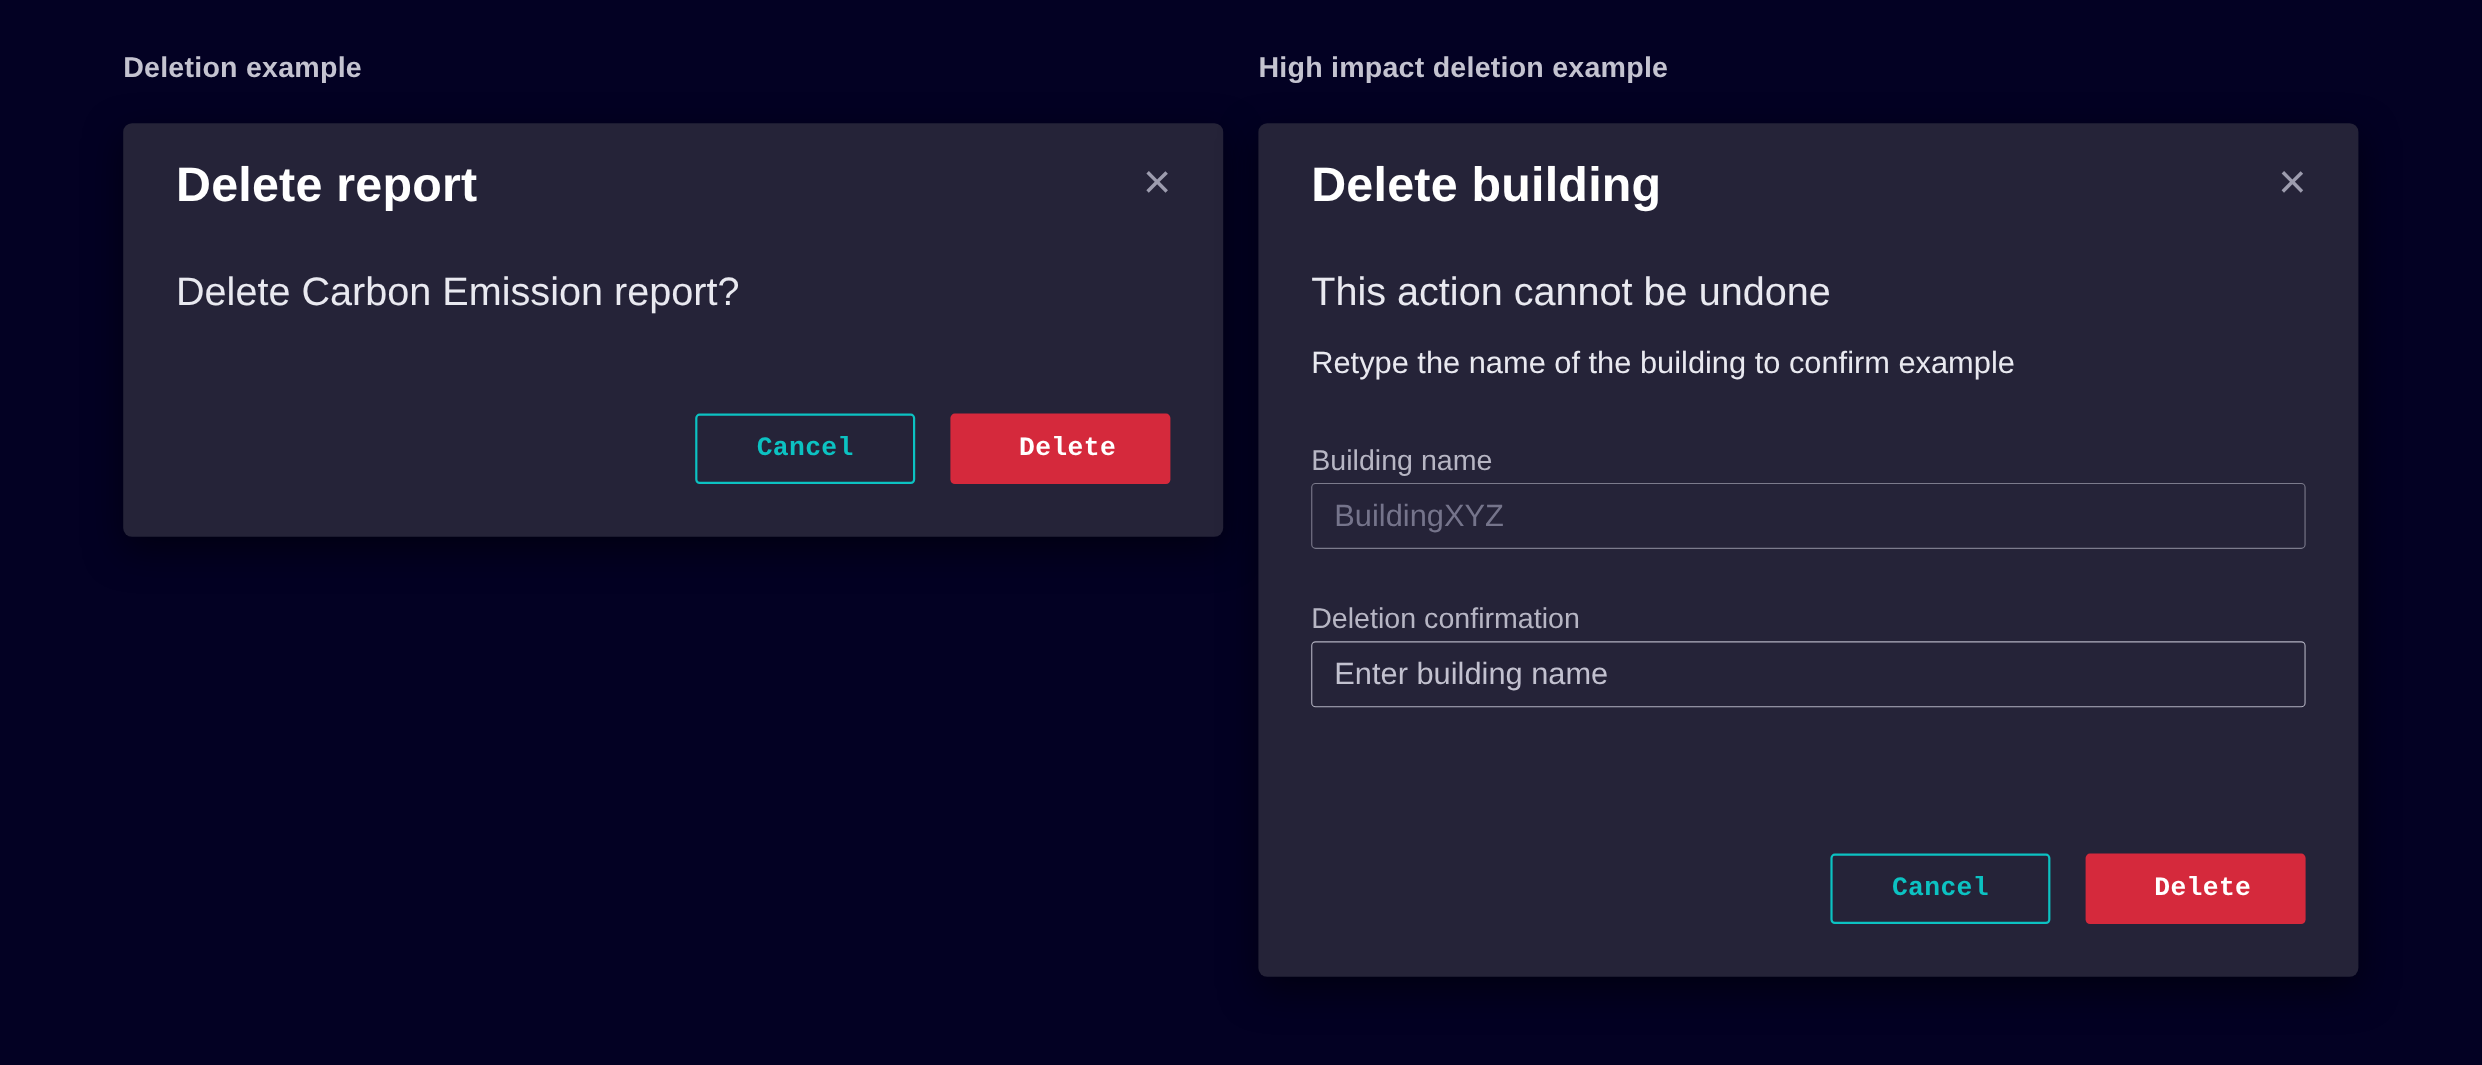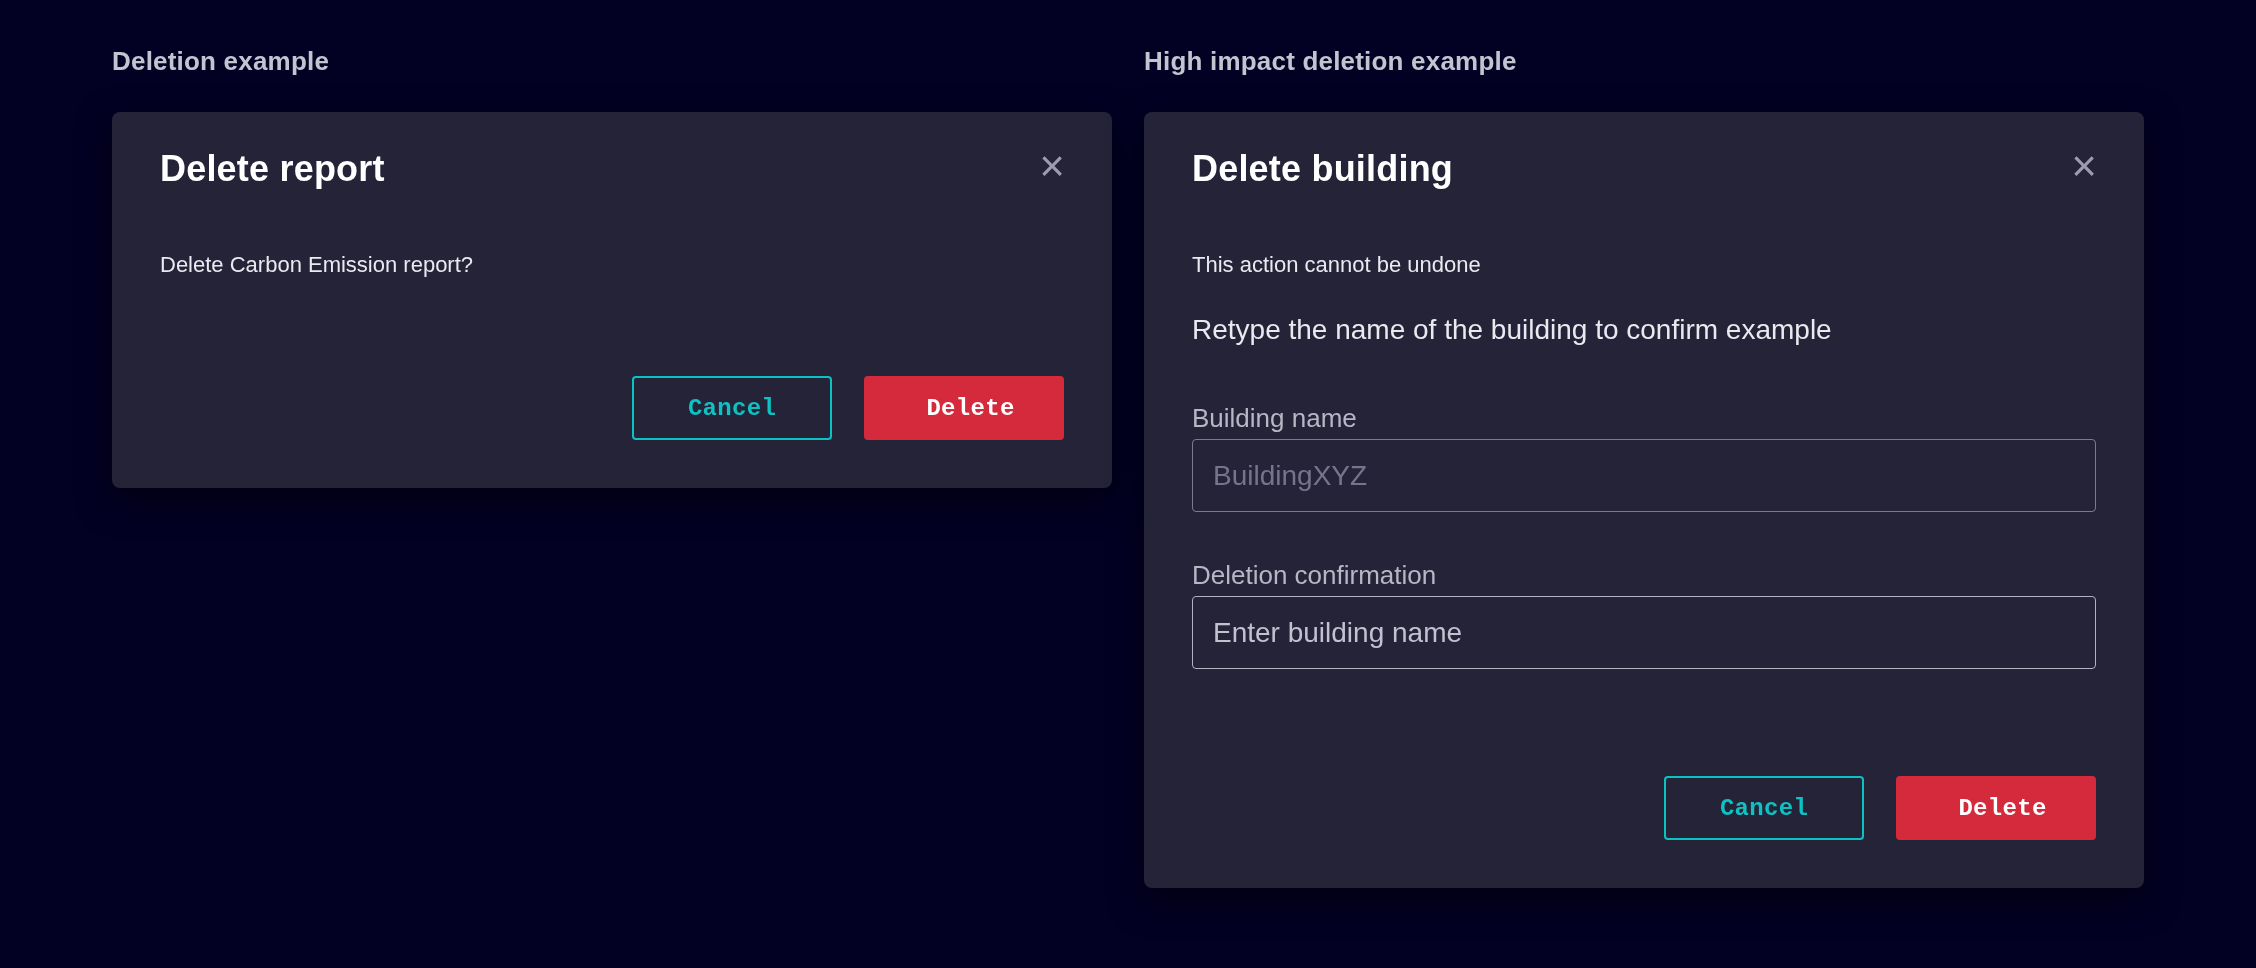--- a/index.html
+++ b/index.html
@@ -22,37 +22,37 @@
     background:#252338;
     border-radius:8px;
     box-shadow:0 12px 34px rgba(0,0,0,0.5);
     padding:36px 48px 48px 48px;
     display:flex; flex-direction:column;
     width:1000px;
   }
   .dialog-left  { height:376px; }
   .dialog-right { height:776px; }
   .dialog-header { display:flex; justify-content:space-between; align-items:flex-start; }
-  .dialog-title { font-size:36px; font-weight:700; color:#ffffff; line-height:42px; letter-spacing:0.2px; }
+  .dialog-title { font-size:44px; font-weight:700; color:#ffffff; line-height:42px; letter-spacing:0.2px; }
   .close-button {
     background:transparent; border:none; cursor:pointer;
     width:44px; height:44px; margin:-4px -10px 0 0;
     display:flex; align-items:center; justify-content:center;
     color:#9d9cae; font-size:44px; font-weight:400; line-height:1;
     font-family:"Liberation Sans", sans-serif;
   }
-  .dialog-message { margin-top:58px; font-size:22px; color:#e9e9f0; line-height:33px; }
+  .dialog-message { margin-top:58px; font-size:36px; color:#e9e9f0; line-height:33px; }
   .dialog-message .msg-line { display:block; }
   .instruction { margin-top:32px; font-size:28px; color:#e9e9f0; line-height:34px; }
   .field { display:flex; flex-direction:column; }
   .field-1 { margin-top:54px; }
   .field-2 { margin-top:46px; }
   .field-label { font-size:26px; color:#b7b6c4; line-height:34px; }
   .text-input {
-    margin-top:4px; width:100%; height:73px;
+    margin-top:4px; width:100%; height:60px;
     background:transparent; border-radius:4px;
     padding:10px 20px; font-size:28px; color:#e9e9f0;
     font-family:"Liberation Sans", sans-serif;
     outline:none;
   }
   .input-muted { border:1.5px solid #7c7b8c; }
   .input-muted::placeholder { color:#75748b; opacity:1; }
   .input-bright { border:1.5px solid #b3b2c1; }
   .input-bright::placeholder { color:#c2c1cf; opacity:1; }
   .dialog-footer { margin-top:auto; display:flex; justify-content:flex-end; gap:32px; }

